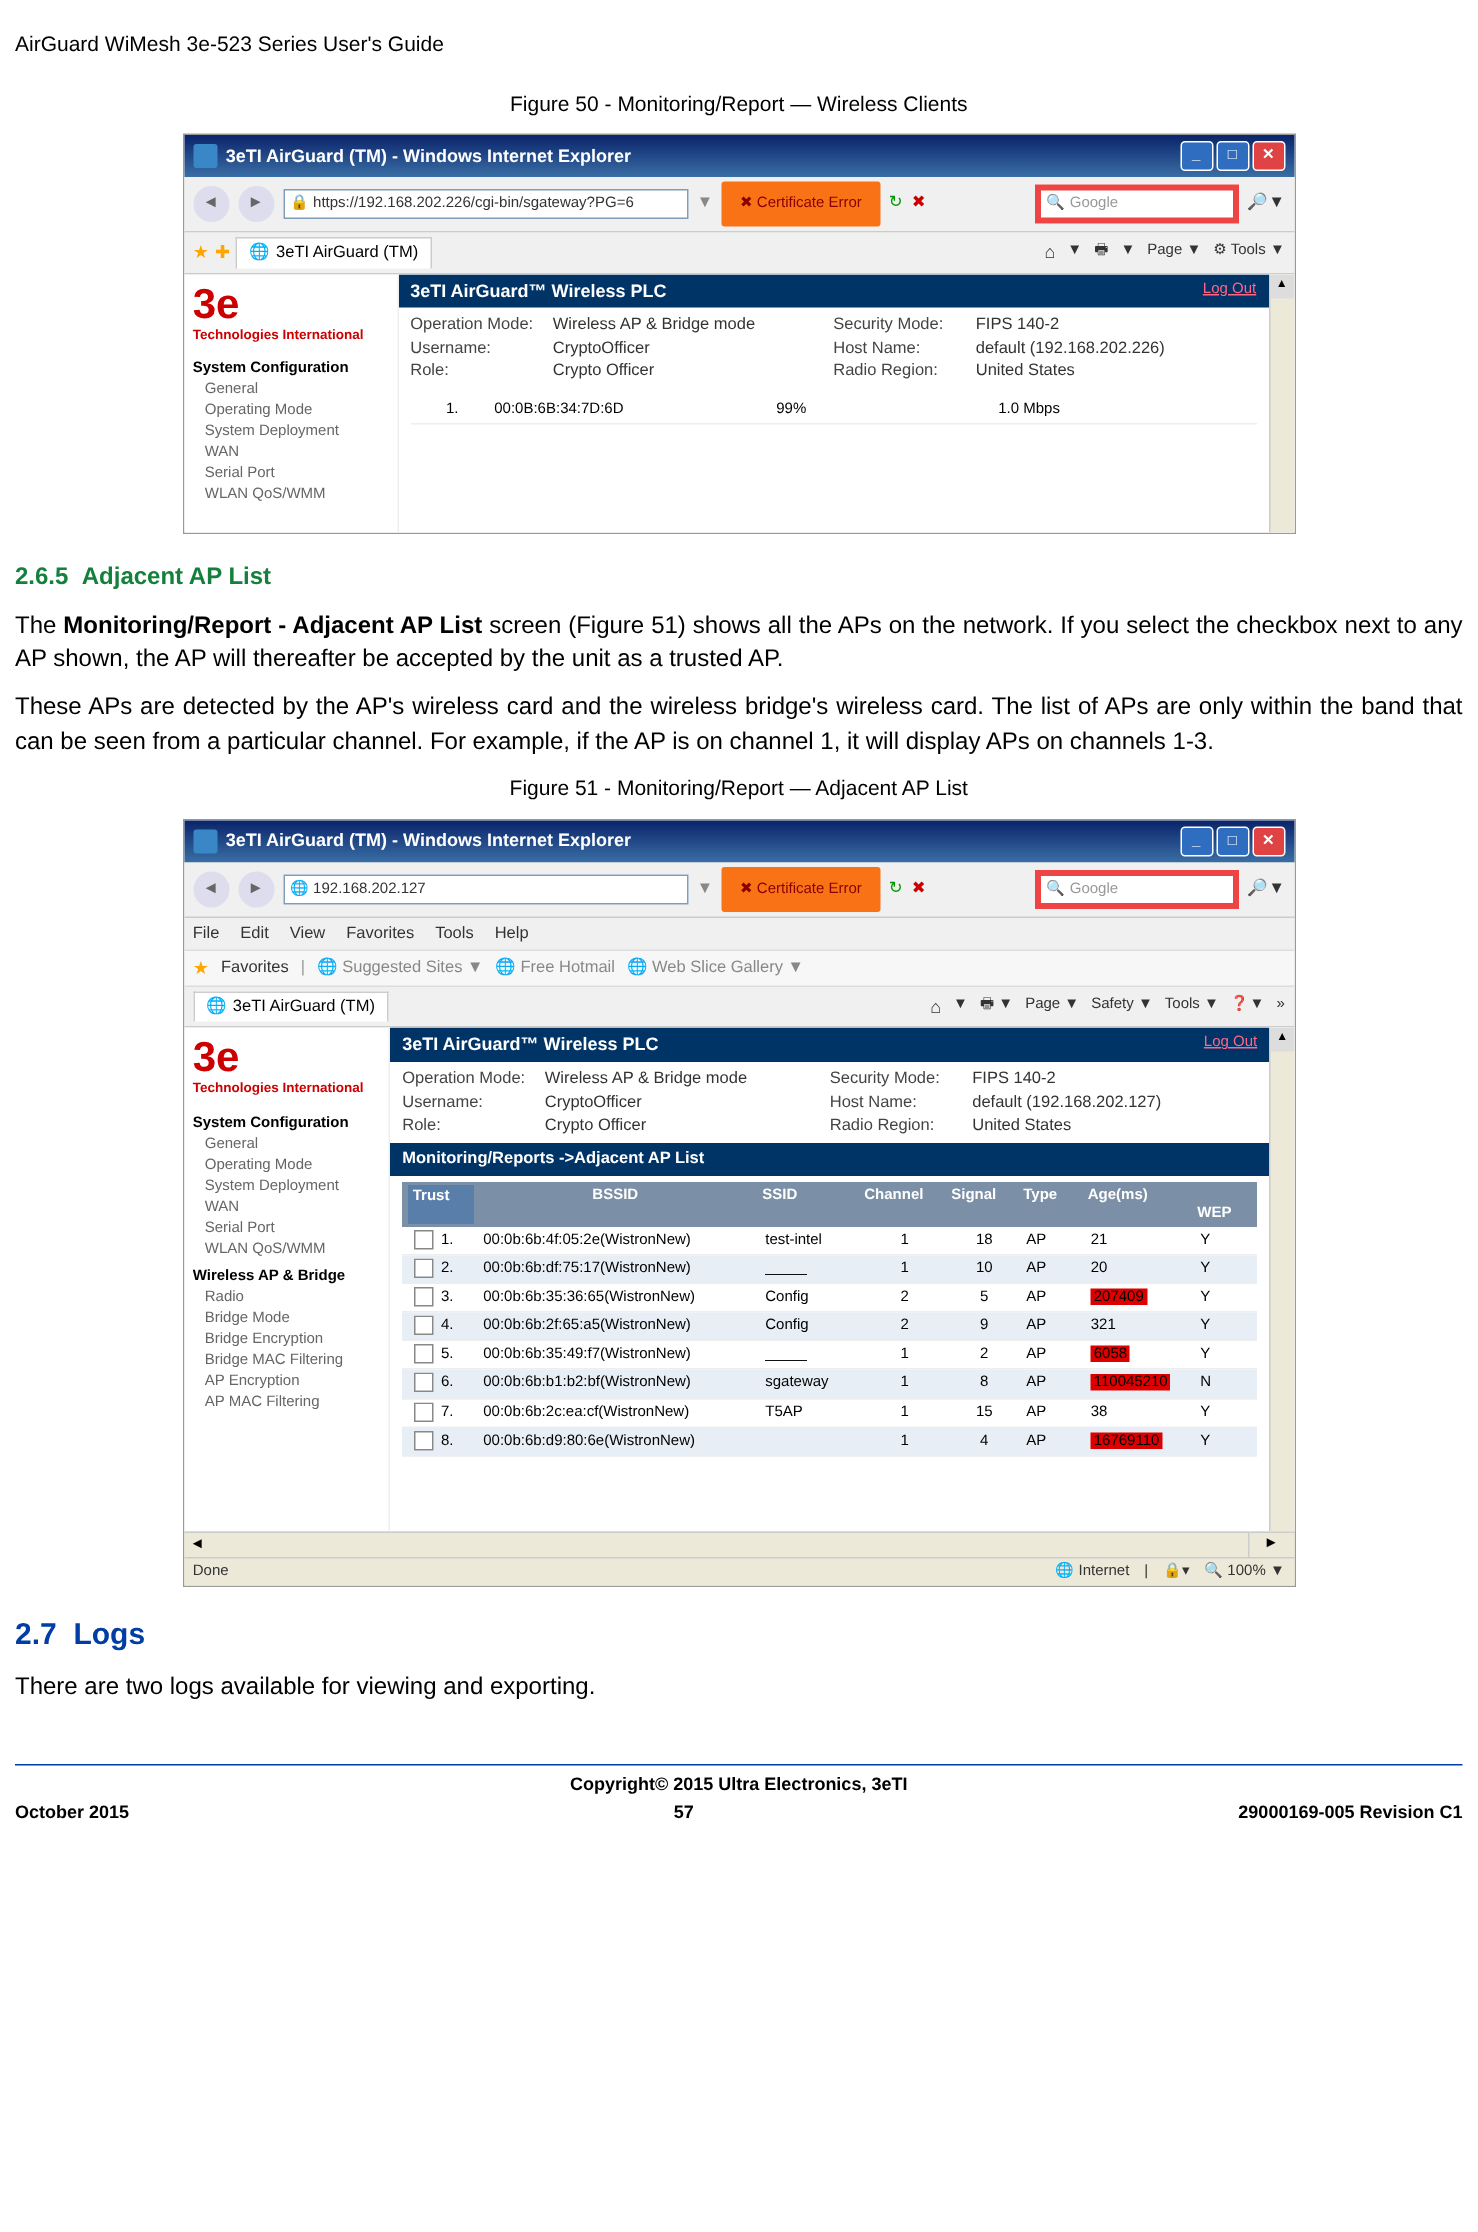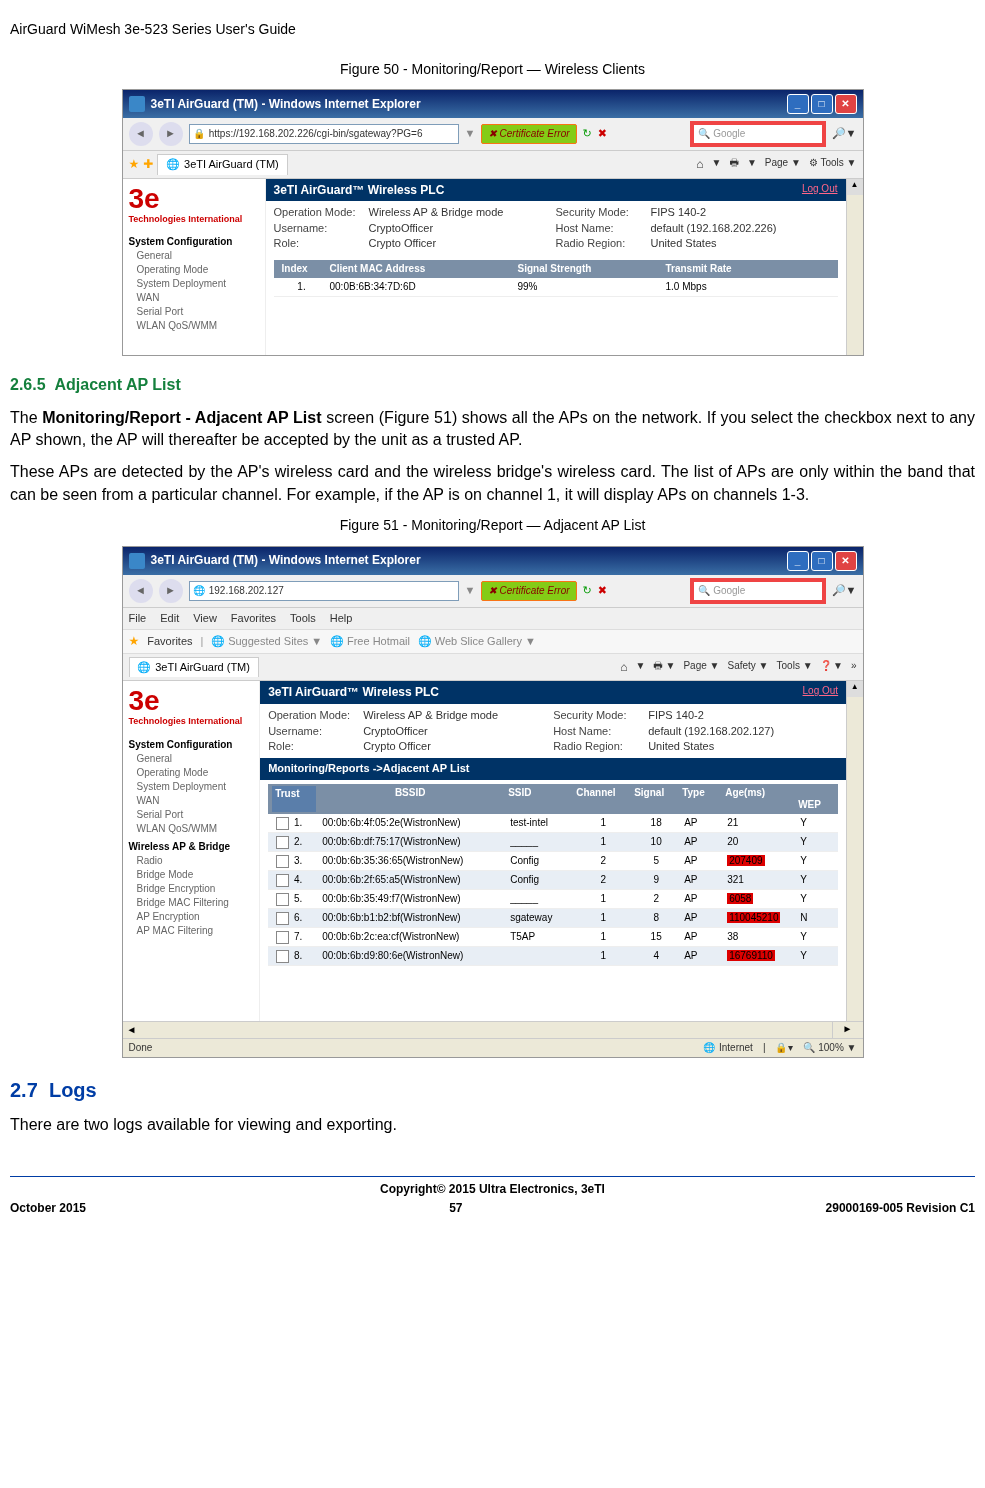--- a/index.html
+++ b/index.html
@@ -107,27 +107,26 @@
     flex: 0 0 260px;
     background: white;
     border: 1px solid #7F9DB9;
     padding: 2px 4px;
     font-size: 10px;
     color: #333;
     white-space: nowrap;
     overflow: hidden;
   }
   .cert-error {
-    background: #84cc16;
-    border: 1px solid #f97316;
+    background: #f97316;
+    border: 6px solid #f97316;
     padding: 2px 6px;
     font-size: 10px;
     color: #800;
     border-radius: 2px;
-    font-style: italic;
   }
   .search-box {
     width: 120px;
     background: white;
     border: 4px solid #ef4444;
     padding: 2px 4px;
     font-size: 10px;
     color: #999;
   }
   .tab-bar {
@@ -405,26 +404,20 @@
                   <span class="info-val">default (192.168.202.226)</span>
                 </div>
               <div class="info-row">
                   <span class="info-label">Radio Region:</span>
                   <span class="info-val">United States</span>
                 </div>
             </div>
           </div>
         </div>
         <div class="data-table">
-          <div class="table-header-row">
-            <span class="col" style="width:40px;">Index</span>
-            <span class="col" style="width:180px;">Client MAC Address</span>
-            <span class="col" style="width:140px;">Signal Strength</span>
-            <span class="col" style="width:120px;">Transmit Rate</span>
-          </div>
           <div class="table-row">
             <span class="col" style="width:40px;text-align:center;">1.</span>
             <span class="col" style="width:180px;">00:0B:6B:34:7D:6D</span>
             <span class="col" style="width:140px;">99%</span>
             <span class="col" style="width:120px;">1.0 Mbps</span>
           </div>
         </div>
       </div>
       <div class="scrollbar-v">
         <div class="scroll-arrow-top">▲</div>

